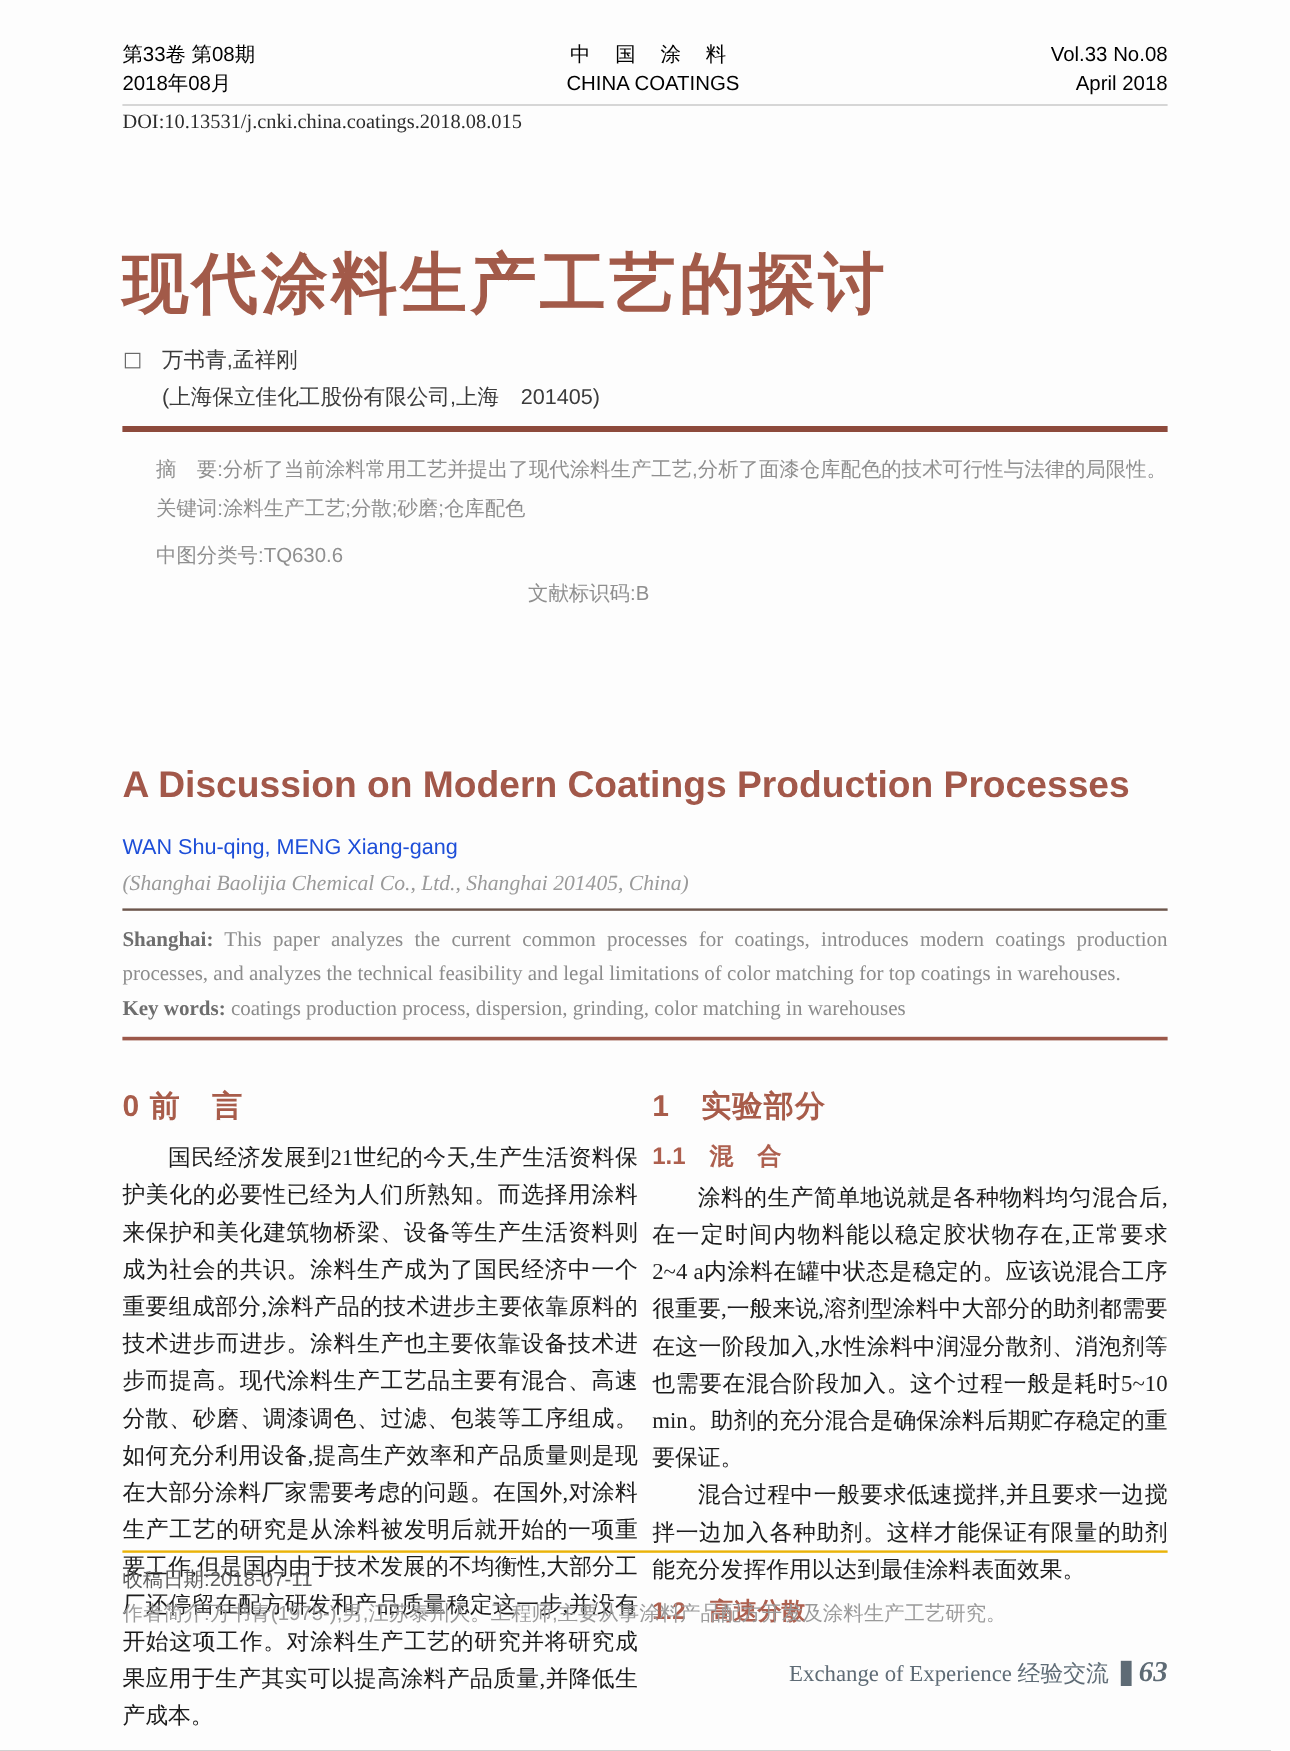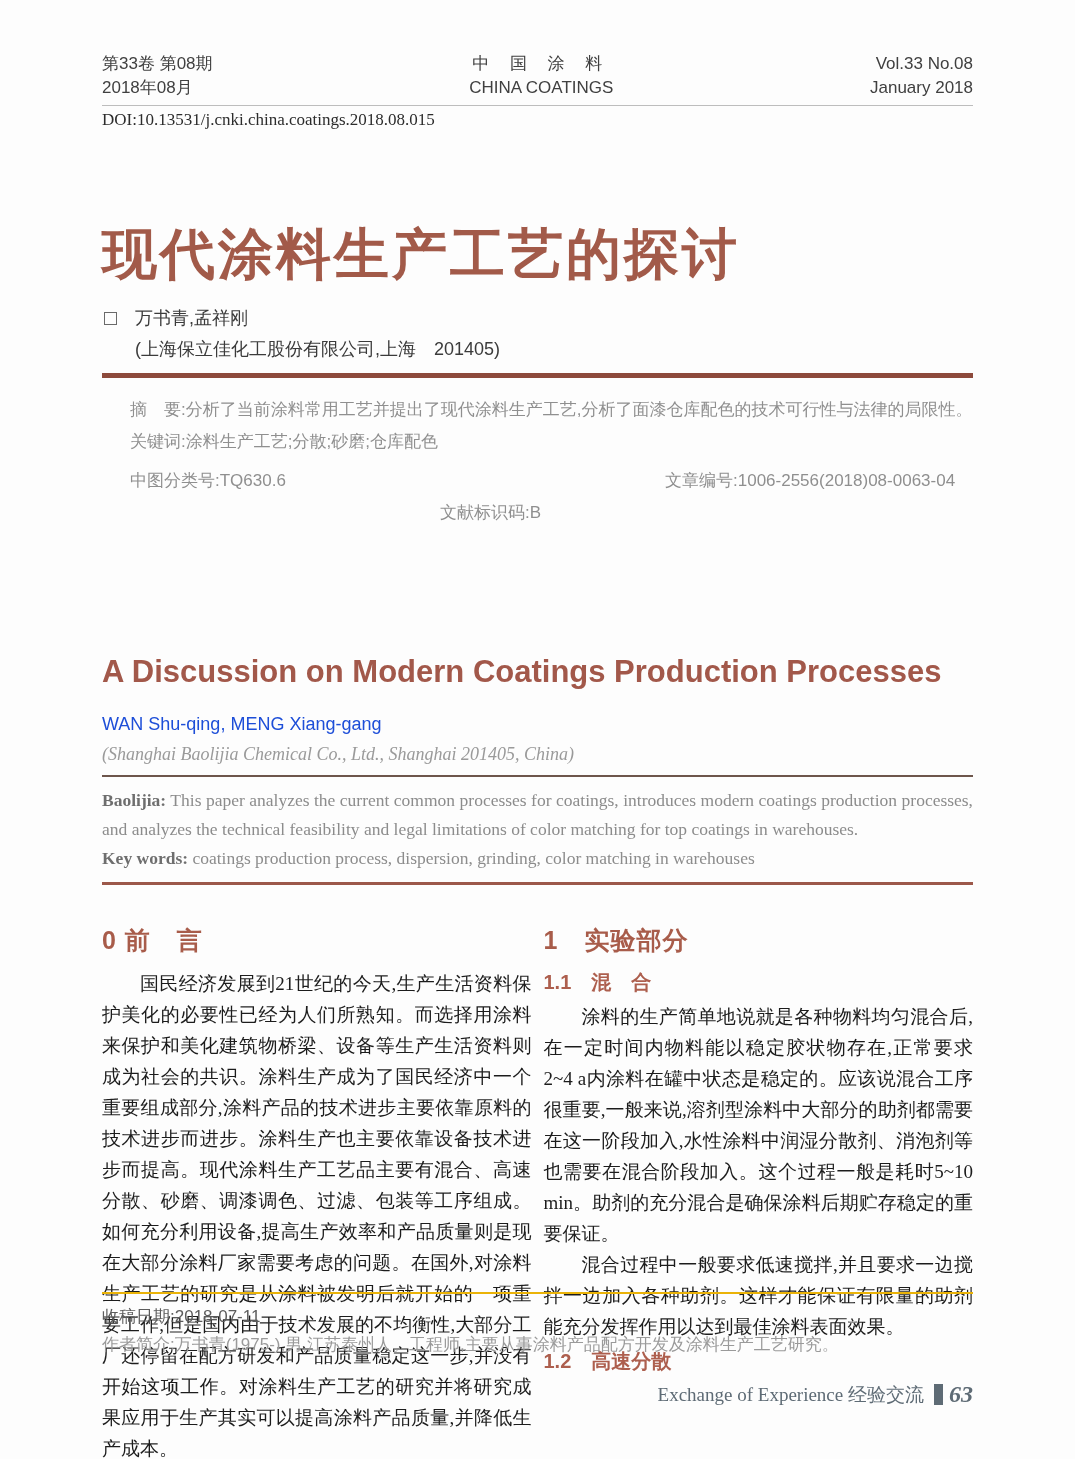--- a/index.html
+++ b/index.html
@@ -10,23 +10,23 @@
     margin:0 auto;
     background:#fdfdfd;
     overflow:hidden;
     font-family:"Liberation Serif", serif;
   }
   .margins { padding-left:102px; padding-right:102px; }
 
   
   .journal-header {
     display:flex; justify-content:space-between; align-items:flex-start;
-    padding-top:52px;
-    font-family:"Liberation Sans", sans-serif;
-    font-size:17px; line-height:24px; color:#404040;
+    padding-top:34px;
+    font-family:"Liberation Sans", sans-serif;
+    font-size:17px; line-height:24px; color:#000000;
   }
   .jh-center { text-align:center; }
   .jh-center .cn { letter-spacing:8px; }
   .jh-right { text-align:right; }
   .header-rule { border-bottom:1px solid #bdbdbd; margin-top:5px; }
   .doi { margin-top:4px; font-size:17px; color:#2c2c2c; }
 
   
   .title-cn {
     margin-top:94px;
@@ -146,50 +146,49 @@
       <div class="jh-left">
         <div>第33卷 第08期</div>
         <div>2018年08月</div>
       </div>
       <div class="jh-center">
         <div class="cn">中 国 涂 料</div>
         <div>CHINA COATINGS</div>
       </div>
       <div class="jh-right">
         <div>Vol.33  No.08</div>
-        <div>January 2018</div>
+        <div>April 2018</div>
       </div>
     </div>
     <div class="header-rule"></div>
     <div class="doi">DOI:10.13531/j.cnki.china.coatings.2018.08.015</div>
 
     <h1 class="title-cn">现代涂料生产工艺的探讨</h1>
     <div class="authors-row">
       <span class="author-square"></span>
       <span>万书青,孟祥刚</span>
     </div>
     <div class="affiliation-cn">(上海保立佳化工股份有限公司,上海　201405)</div>
     <div class="thick-rule"></div>
 
     <div class="abstract-cn">
       <div><span>摘　要:</span><span>分析了当前涂料常用工艺并提出了现代涂料生产工艺,分析了面漆仓库配色的技术可行性与法律的局限性。</span></div>
       <div class="row2"><span>关键词:</span><span>涂料生产工艺;分散;砂磨;仓库配色</span></div>
     </div>
     <div class="class-row">
       <span class="class-item-1">中图分类号:TQ630.6</span>
       <span class="class-item-2">文献标识码:B</span>
-      <span>文章编号:1006-2556(2018)08-0063-04</span>
     </div>
 
     <h2 class="title-en">A Discussion on Modern Coatings Production Processes</h2>
     <div class="authors-en">WAN Shu-qing, MENG Xiang-gang</div>
     <div class="affiliation-en">(Shanghai Baolijia Chemical Co., Ltd., Shanghai 201405, China)</div>
     <div class="rule-en"></div>
     <div class="abstract-en">
-      <div><b>Baolijia:</b><span> This paper analyzes the current common processes for coatings, introduces modern coatings production processes, and analyzes the technical feasibility and legal limitations of color matching for top coatings in warehouses.</span></div>
+      <div><b>Shanghai:</b><span> This paper analyzes the current common processes for coatings, introduces modern coatings production processes, and analyzes the technical feasibility and legal limitations of color matching for top coatings in warehouses.</span></div>
       <div><b>Key words:</b><span> coatings production process, dispersion, grinding, color matching in warehouses</span></div>
     </div>
     <div class="rule-keywords"></div>
 
     <div class="columns">
       <div class="col">
         <h2>0 前　言</h2>
         <p>国民经济发展到21世纪的今天,生产生活资料保护美化的必要性已经为人们所熟知。而选择用涂料来保护和美化建筑物桥梁、设备等生产生活资料则成为社会的共识。涂料生产成为了国民经济中一个重要组成部分,涂料产品的技术进步主要依靠原料的技术进步而进步。涂料生产也主要依靠设备技术进步而提高。现代涂料生产工艺品主要有混合、高速分散、砂磨、调漆调色、过滤、包装等工序组成。如何充分利用设备,提高生产效率和产品质量则是现在大部分涂料厂家需要考虑的问题。在国外,对涂料生产工艺的研究是从涂料被发明后就开始的一项重要工作,但是国内由于技术发展的不均衡性,大部分工厂还停留在配方研发和产品质量稳定这一步,并没有开始这项工作。对涂料生产工艺的研究并将研究成果应用于生产其实可以提高涂料产品质量,并降低生产成本。</p>
       </div>
       <div class="col">

